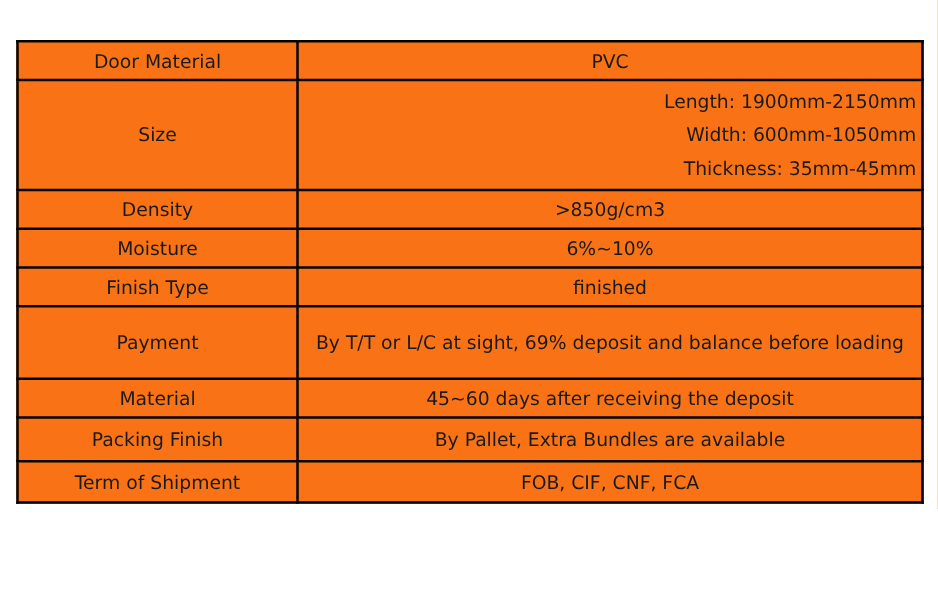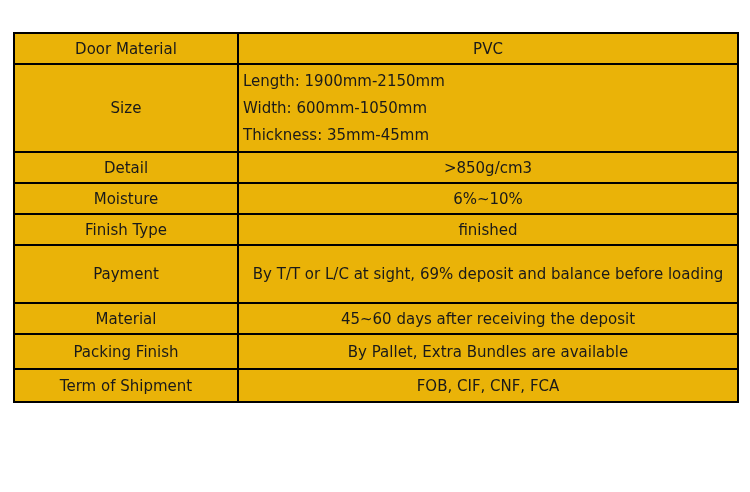--- a/index.html
+++ b/index.html
@@ -17,21 +17,21 @@
   .table-wrap {
     position: absolute;
     left: 13px;
     top: 32px;
     width: 724px;
   }
   table.spec {
     border-collapse: collapse;
     width: 724px;
     table-layout: fixed;
-    background: #eab308;
+    background: #f97316;
   }
   table.spec td {
     border: 2px solid #000000;
     font-size: 15px;
     line-height: 20px;
     text-align: center;
     vertical-align: middle;
     padding: 2px 4px;
     overflow: hidden;
   }
@@ -44,21 +44,21 @@
   tr.r-term td { height: 27px; }
   td.value-left {
     text-align: left;
     padding-left: 8px;
     padding-right: 8px;
     line-height: 27px;
     vertical-align: middle;
   }
   .size-line {
     line-height: 27px;
-    text-align: left;
+    text-align: right;
   }
 </style>
 </head>
 <body>
 
 <div class="table-wrap">
   <table class="spec">
     <colgroup>
       <col class="c-label">
       <col class="c-value">
@@ -70,21 +70,21 @@
       </tr>
       <tr class="r-size">
         <td>Size</td>
         <td>
           <div class="size-line">Length: 1900mm-2150mm</div>
           <div class="size-line">Width: 600mm-1050mm</div>
           <div class="size-line">Thickness: 35mm-45mm</div>
         </td>
       </tr>
       <tr class="r-std">
-        <td>Detail</td>
+        <td>Density</td>
         <td>&gt;850g/cm3</td>
       </tr>
       <tr class="r-std">
         <td>Moisture</td>
         <td>6%~10%</td>
       </tr>
       <tr class="r-std">
         <td>Finish Type</td>
         <td>finished</td>
       </tr>

